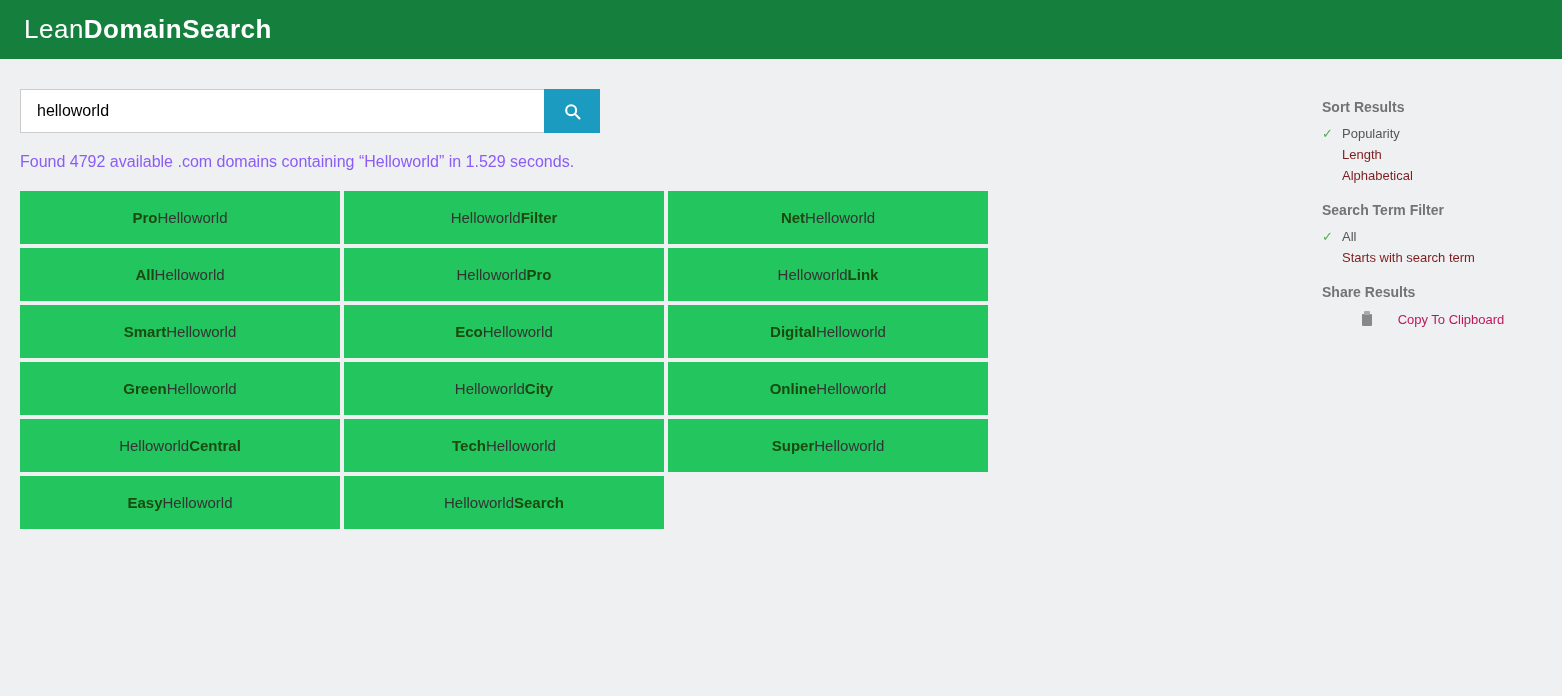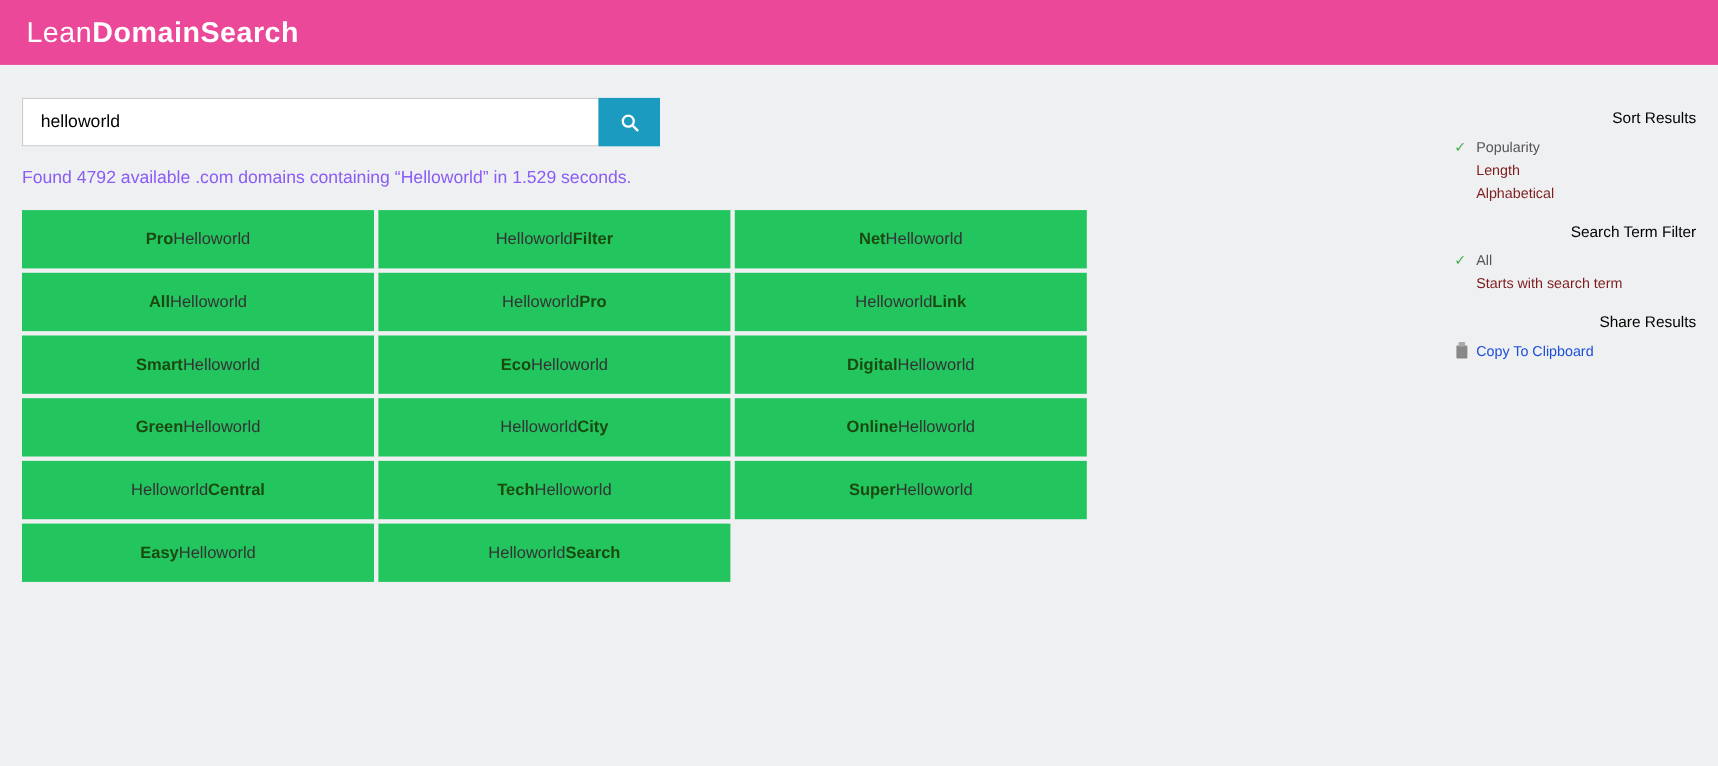--- a/index.html
+++ b/index.html
@@ -1,20 +1,20 @@
 <!DOCTYPE html>
 <html><head>
   <meta charset="utf-8">
   <style>
     * { box-sizing: border-box; margin: 0; padding: 0; }
     body { font-family: Arial, sans-serif; background: #eef0f2; min-height: 696px; }
 
     
     #header {
-      background: #ec4899;
+      background: #15803d;
       padding: 14px 24px;
       display: flex;
       align-items: center;
     }
     #header .logo-text {
       color: #fff;
       font-size: 26px;
       font-weight: 300;
       letter-spacing: 0.5px;
     }
@@ -97,26 +97,25 @@
     }
 
     
     #sidebar {
       width: 220px;
       margin-left: 20px;
       padding-top: 10px;
       flex-shrink: 0;
     }
     .sidebar-section-title {
-      color: #000000;
+      color: #737373;
       font-size: 14px;
-      font-weight: normal;
+      font-weight: bold;
       margin-bottom: 8px;
       margin-top: 16px;
-      text-align: right;
     }
     .sidebar-section-title:first-child {
       margin-top: 0;
     }
     .sidebar-option {
       font-size: 13px;
       color: #7f1d1d;
       padding: 3px 0 3px 20px;
       cursor: pointer;
       position: relative;
@@ -127,25 +126,26 @@
     .sidebar-option.active::before {
       content: '✓';
       position: absolute;
       left: 0;
       color: #4caf50;
       font-size: 13px;
     }
     .copy-btn {
       display: flex;
       align-items: center;
-      gap: 6px;
+      gap: 24px;
       font-size: 13px;
-      color: #1d4ed8;
+      color: #be185d;
       cursor: pointer;
       padding: 3px 0;
+      justify-content: center;
     }
   </style>
 </head>
 <body>
 
 <div id="header">
   <span class="logo-text">
     <span>Lean</span><strong>DomainSearch</strong>
   </span>
 </div>

